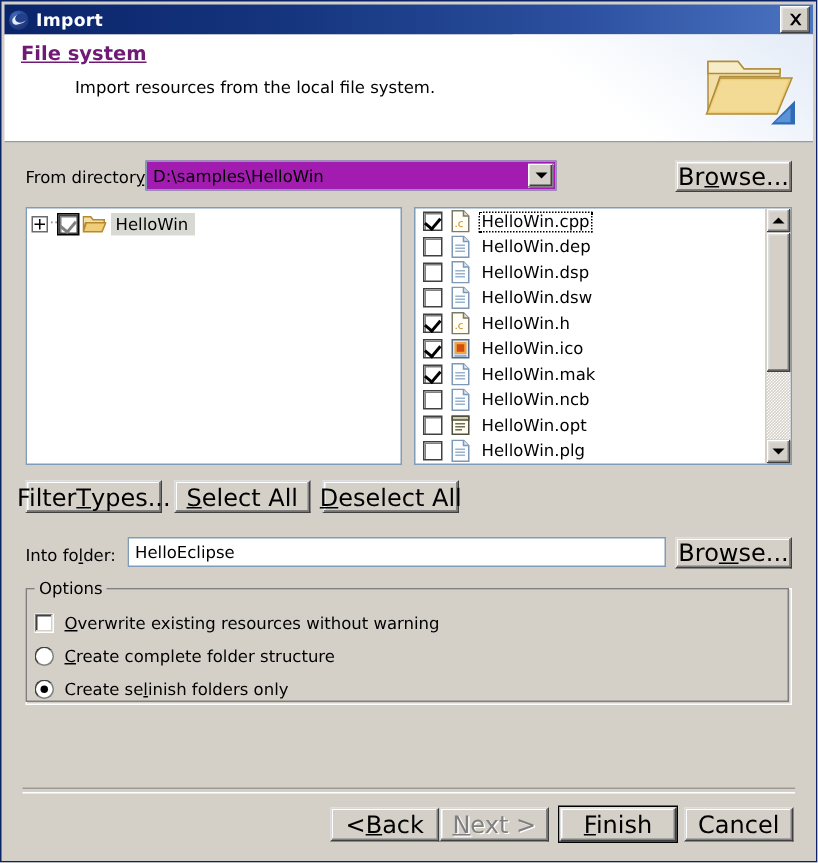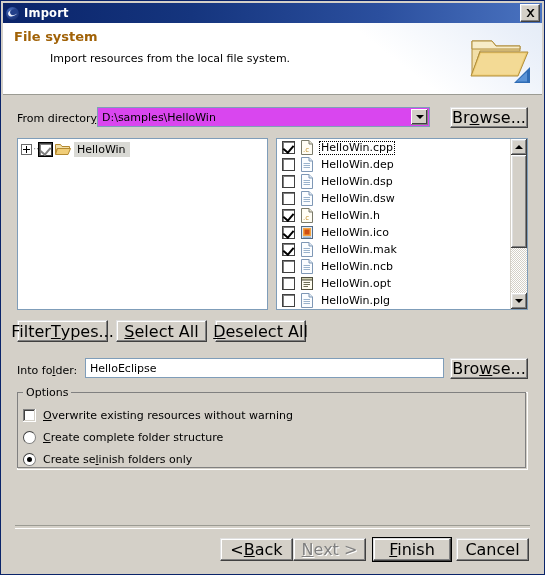--- a/index.html
+++ b/index.html
@@ -105,21 +105,22 @@
     width: 260px; height: 200px;
     background: linear-gradient(200deg, #cfdcef 0%, #e6edf8 38%, #ffffff 72%);
     transform: rotate(18deg);
     opacity: 0.85;
   }
   .header-title {
     position: absolute;
     left: 11px; top: 6px;
     font-size: 13px;
     font-weight: bold;
-    color: #a16207;
+    color: #701a75;
+    text-decoration: underline;
   }
   .header-desc {
     position: absolute;
     left: 15px; top: 29px;
     font-size: 11px;
     color: #000000;
     margin-left: 32px;
   }
   .header-icon {
     position: absolute;
@@ -128,22 +129,22 @@
   }
 
   .lbl { font-size: 11px; color: #000; white-space: nowrap; }
   .mn { text-decoration: underline; }
 
   
   .fromdir-label { position: absolute; left: 16px; top: 111px; }
   .combo {
     position: absolute;
     left: 96px; top: 106px;
-    width: 333px; height: 20px;
-    background: #d946ef;
+    width: 274px; height: 20px;
+    background: #a21caf;
     border: 1px solid #7f9db9;
     box-sizing: border-box;
     display: flex;
     align-items: center;
   }
   .combo-value {
     flex: 1 1 auto;
     padding-left: 4px;
     font-size: 11px;
     white-space: nowrap;

